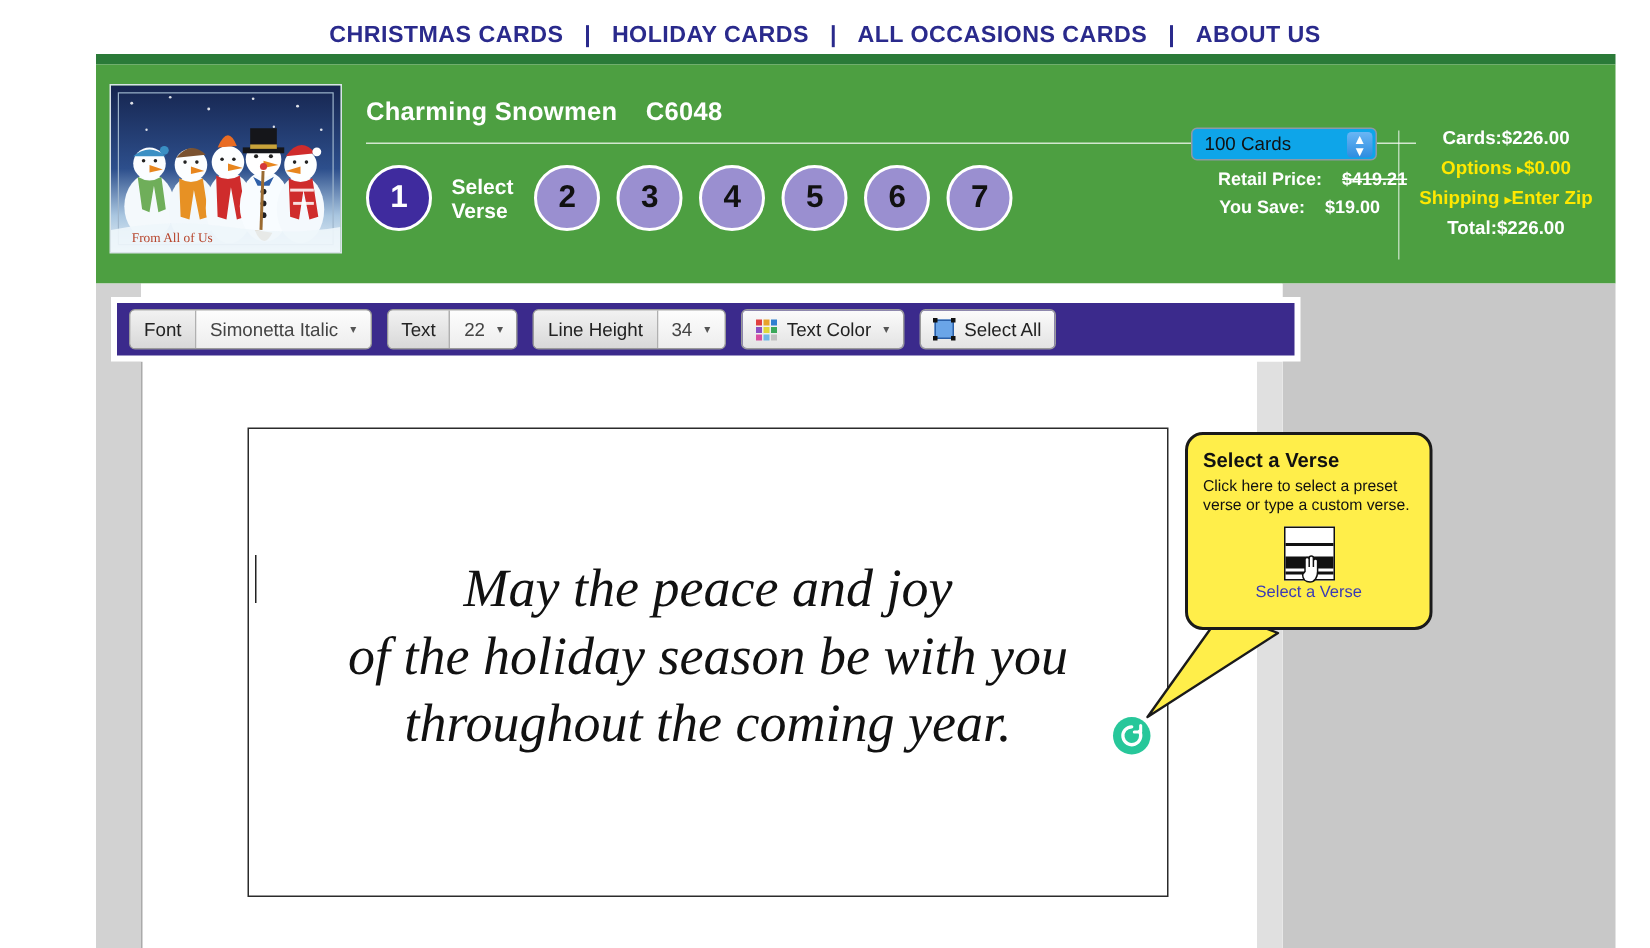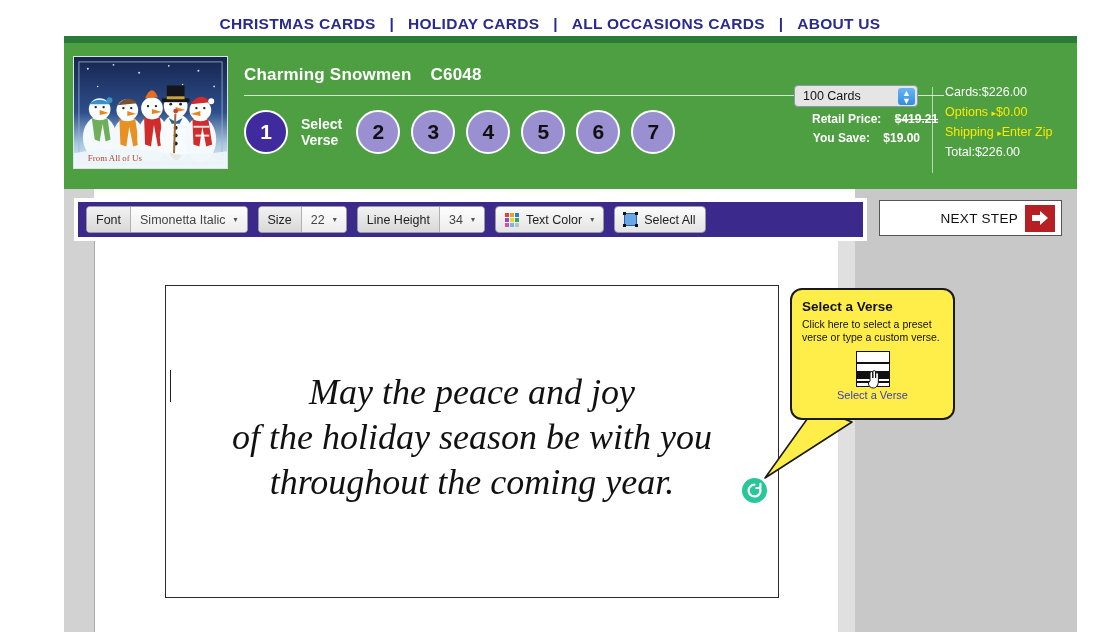--- a/index.html
+++ b/index.html
@@ -66,42 +66,42 @@
   .step.active { background: #3f2b9e; color: #ffffff; }
   .step-label {
     color: #ffffff; font-weight: bold; font-size: 14px; line-height: 16px;
     margin-right: 14px; margin-left: 2px;
   }
 
   
   .price-wrap { position: absolute; right: 14px; top: 42px; display: flex; align-items: flex-start; }
   .price-left { width: 132px; text-align: right; }
   .cardsel {
-    width: 124px; height: 22px; background: #e5e5e5;
+    width: 124px; height: 22px; background: #0ea5e9;
     border: 1px solid #8d9aa5; border-radius: 4px;
     display: flex; align-items: center; position: relative;
     font-size: 12.5px; color: #111; padding-left: 8px; margin-left: 6px;
   }
   .cardsel .stepper {
     position: absolute; right: 2px; top: 2px; width: 17px; height: 17px;
     border-radius: 3px; background: linear-gradient(#69b6f5, #2f8de0);
     color: #fff; font-size: 9px; line-height: 8px; text-align: center;
     padding-top: 1px;
   }
   .price-row { margin-top: 5px; font-size: 12px; color: #ffffff; font-weight: bold; white-space: nowrap; }
   .price-row .lbl { display: inline-block; margin-left: 24px; }
   .price-row .val { display: inline-block; margin-left: 10px; }
   .strike { text-decoration: line-through; }
 
   .price-div {
     width: 1px; align-self: stretch; background: rgba(255,255,255,.6);
     margin: 2px 12px 0 12px; height: 86px;
   }
   .price-right { width: 118px; }
-  .pr { display: flex; justify-content: flex-start; font-size: 12.5px; font-weight: normal; color: #fff; margin-bottom: 6px; white-space: nowrap; }
+  .pr { display: flex; justify-content: center; font-size: 12.5px; font-weight: bold; color: #fff; margin-bottom: 6px; white-space: nowrap; }
   .pr.y { color: #ffe800; }
   .pr .arrow { font-size: 9px; }
 
   
   .toolbar-outer {
     position: absolute; left: 74px; top: 198px; width: 793px; height: 43px;
     background: #ffffff; padding: 4px;
   }
   .toolbar {
     width: 100%; height: 100%; background: #3b2a8c;
@@ -366,21 +366,21 @@
 
       <div class="tgroup">
         <div class="tcell strong">Font</div>
         <div class="tcell valuecell">
           <span>Simonetta Italic</span>
           <span class="caret">▾</span>
         </div>
       </div>
 
       <div class="tgroup">
-        <div class="tcell strong">Size</div>
+        <div class="tcell strong">Text</div>
         <div class="tcell valuecell">
           <span>22</span>
           <span class="caret">▾</span>
         </div>
       </div>
 
       <div class="tgroup">
         <div class="tcell strong">Line Height</div>
         <div class="tcell valuecell">
           <span>34</span>
@@ -414,28 +414,20 @@
             <i style="left:-2px;bottom:-2px"></i>
               <i style="right:-2px;bottom:-2px"></i>
           </span>
           <span>Select All</span>
         </div>
       </div>
 
     </div>
   </div>
 
-  <div class="nextstep">
-    <span class="txt">NEXT STEP</span>
-    <span class="arrbox">
-      <svg viewBox="0 0 18 16">
-          <path d="M1 5 h8 V1 l8 7 -8 7 v-4 H1 z" fill="#ffffff"></path>
-        </svg>
-    </span>
-  </div>
 
   <div class="card">
     <div class="verse">
       <div>May the peace and joy</div>
       <div>of the holiday season be with you</div>
       <div>throughout the coming year.</div>
     </div>
   </div>
   <div class="caret-bar"></div>
 

